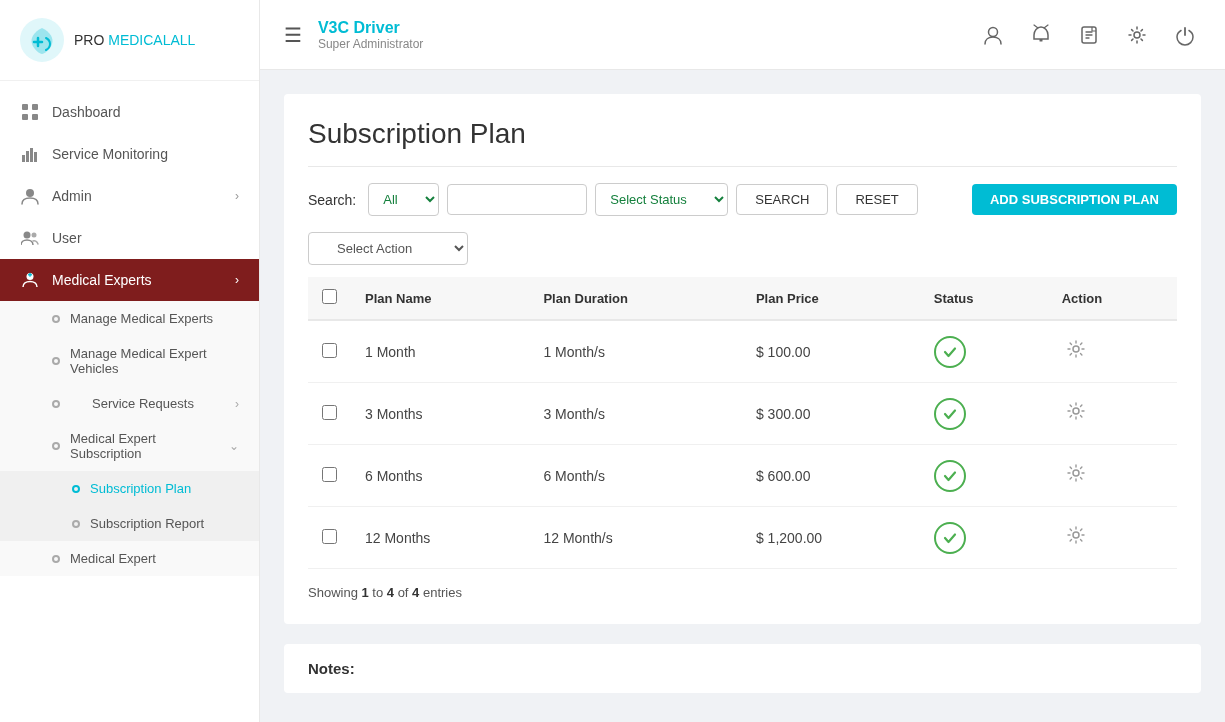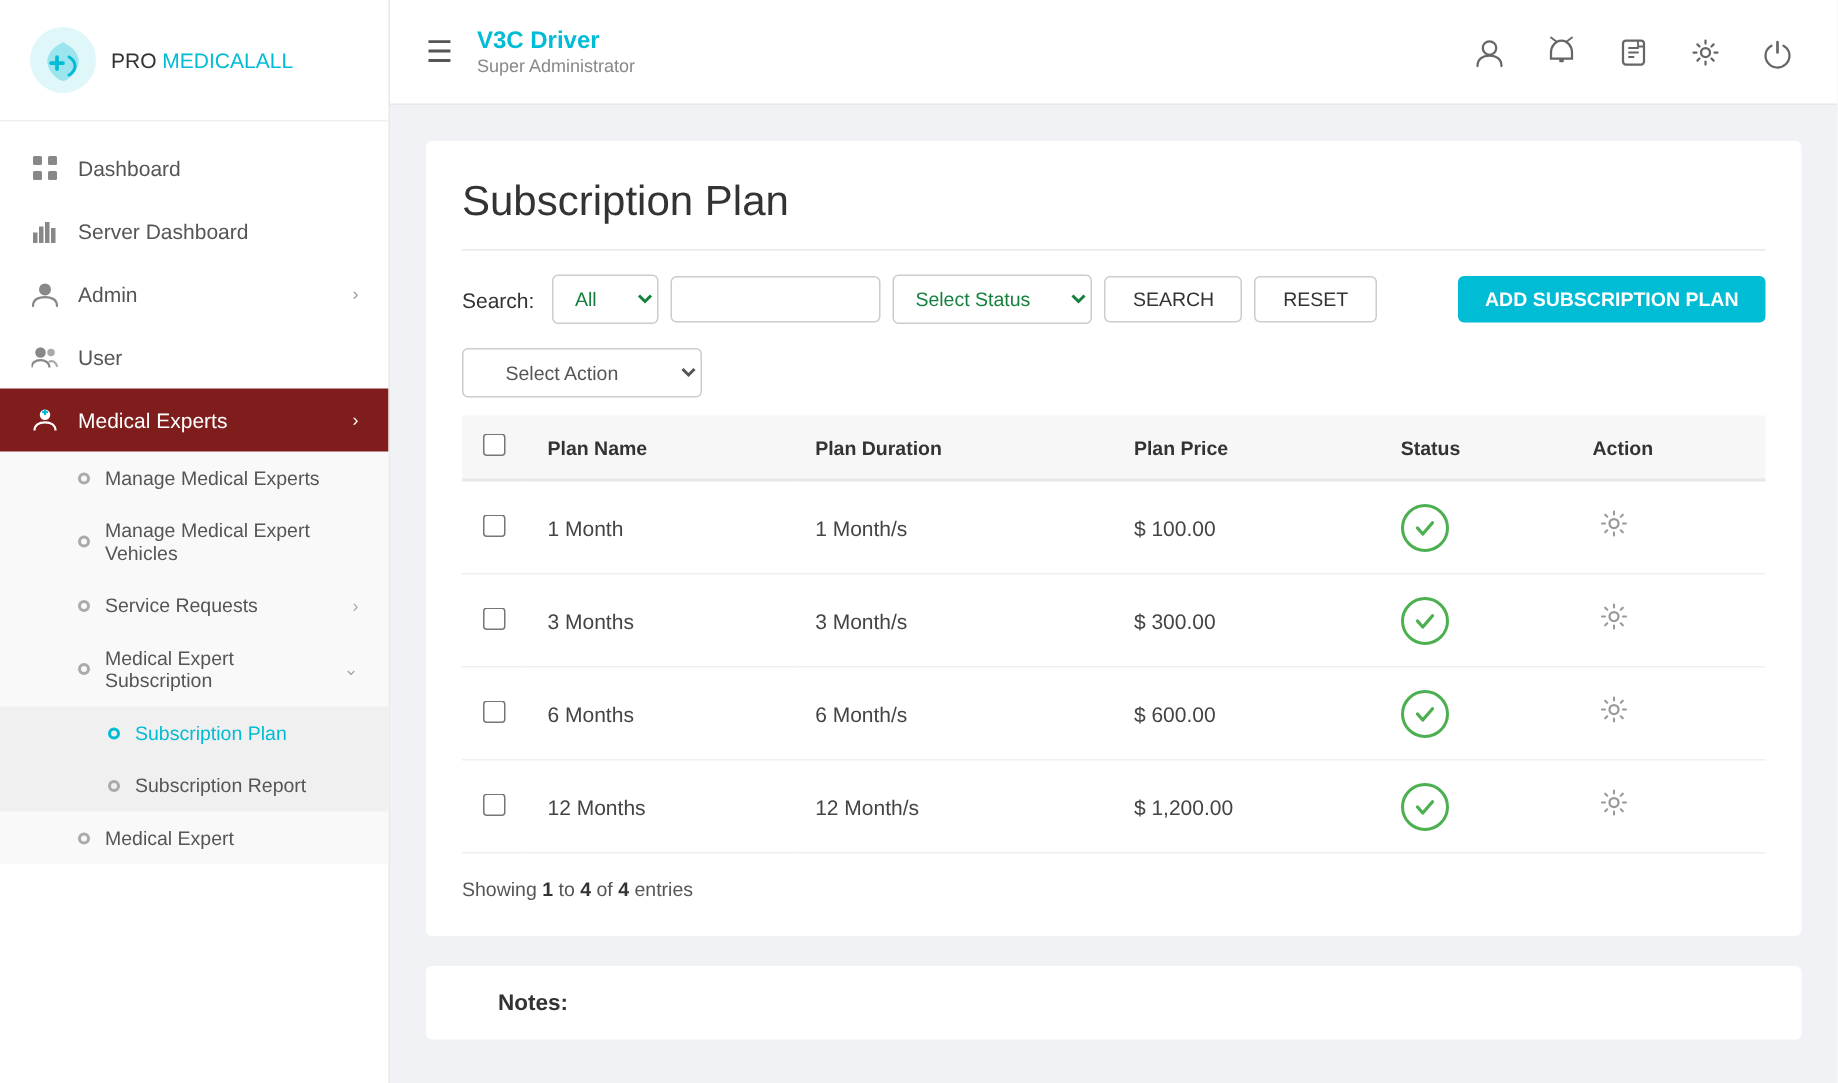--- a/index.html
+++ b/index.html
@@ -235,21 +235,21 @@
 
     .showing-text { color: #555; font-size: 13px; margin-top: 16px; }
     .showing-text strong { color: #333; }
 
     
     .notes-card {
       background: #fff;
       border-radius: 4px;
       padding: 16px 24px;
     }
-    .notes-title { font-weight: 600; color: #333; font-size: 15px; margin-left: 24px; }
+    .notes-title { font-weight: 600; color: #333; font-size: 15px; }
   </style>
 </head>
 <body>
 
 <div class="sidebar">
   <div class="sidebar-logo">
 
     <svg class="logo-icon" viewBox="0 0 44 44" fill="none" xmlns="http://www.w3.org/2000/svg">
       <circle cx="22" cy="22" r="22" fill="#e0f7fa"></circle>
       <path d="M22 10 C14 14 10 20 12 26 C14 32 20 36 22 36 C24 36 30 32 32 26 C34 20 30 14 22 10Z" fill="#00bcd4" opacity="0.3"></path>
@@ -278,21 +278,21 @@
 
     <div class="nav-item">
       <span class="nav-icon">
         <svg width="18" height="18" viewBox="0 0 18 18" fill="none">
             <rect x="1" y="10" width="3" height="7" fill="#888"></rect>
             <rect x="5" y="6" width="3" height="11" fill="#888"></rect>
             <rect x="9" y="3" width="3" height="14" fill="#888"></rect>
             <rect x="13" y="7" width="3" height="10" fill="#888"></rect>
           </svg>
       </span>
-      <span class="nav-label">Server Dashboard</span>
+      <span class="nav-label">Service Monitoring</span>
     </div>
 
     <div class="nav-item">
       <span class="nav-icon">
         <svg width="18" height="18" viewBox="0 0 18 18" fill="none">
             <circle cx="9" cy="6" r="4" fill="#888"></circle>
             <path d="M1 17 C1 13 4 11 9 11 C14 11 17 13 17 17" stroke="#888" stroke-width="1.5" fill="none" stroke-linecap="round"></path>
           </svg>
       </span>
       <span class="nav-label">Admin</span>
@@ -327,21 +327,21 @@
     <div class="sub-nav">
       <div class="sub-nav-item">
         <span class="dot"></span>
         <span>Manage Medical Experts</span>
       </div>
       <div class="sub-nav-item">
         <span class="dot"></span>
         <span>Manage Medical Expert Vehicles</span>
       </div>
       <div class="sub-nav-item" style="justify-content: space-between;">
-        <span style="display:flex;align-items:center;">
+        <span style="display:flex;align-items:center;gap:22px;">
           <span class="dot"></span>
           <span>Service Requests</span>
         </span>
         <span style="font-size:12px;color:#aaa;">›</span>
       </div>
       <div class="sub-nav-item" style="justify-content: space-between;">
         <span style="display:flex;align-items:center;">
           <span class="dot"></span>
           <span>Medical Expert Subscription</span>
         </span>

